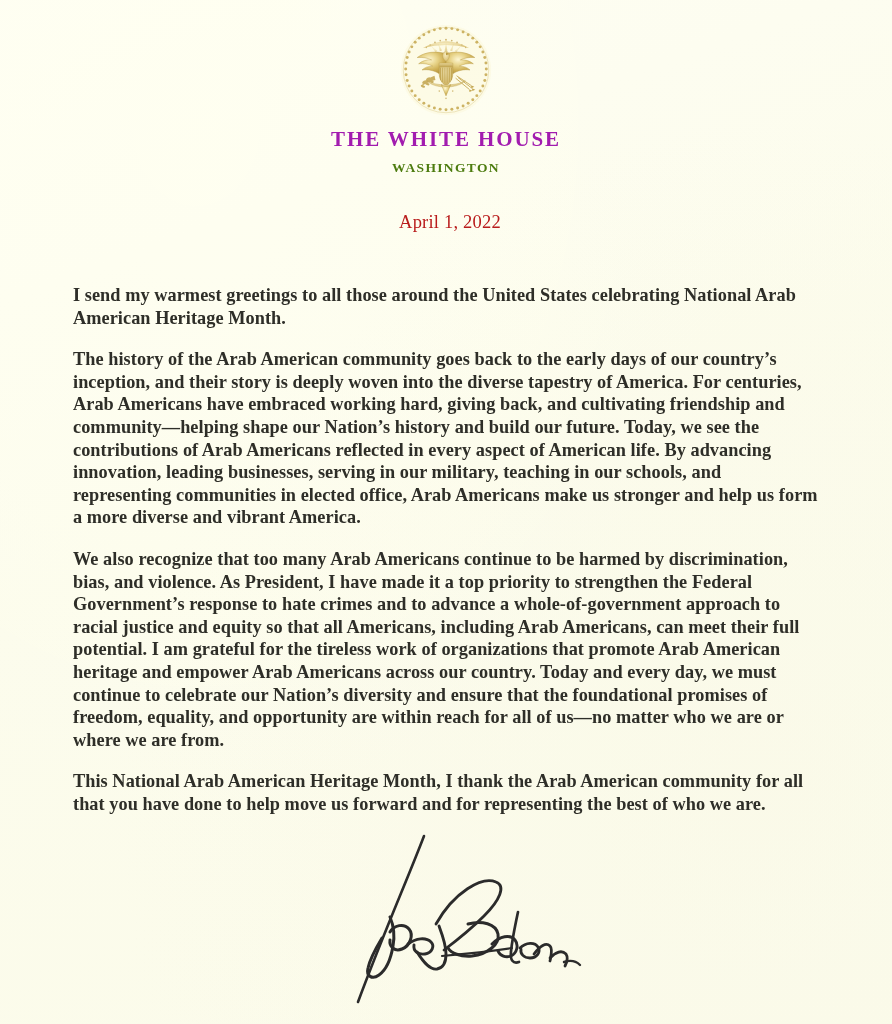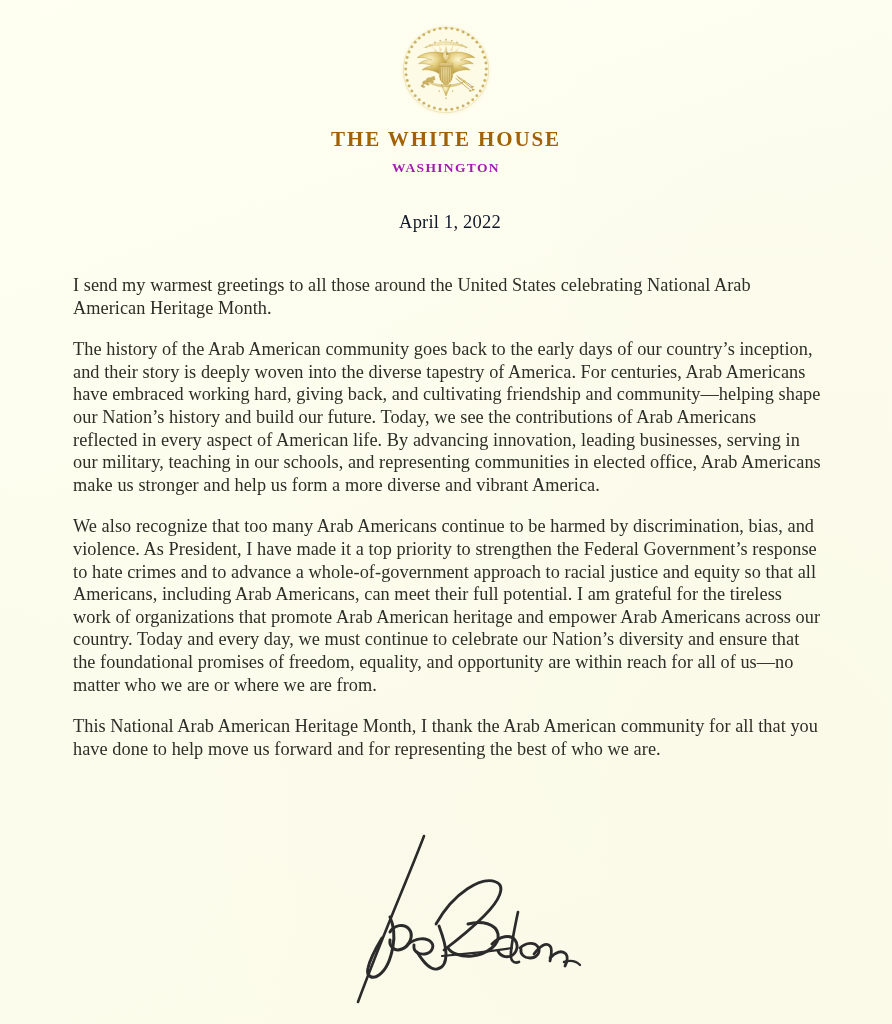--- a/index.html
+++ b/index.html
@@ -56,53 +56,54 @@
     left: 0;
     right: 0;
     top: 128px;
     text-align: center;
   }
   .wh-title {
     font-family: "Liberation Serif", "DejaVu Serif", serif;
     font-size: 21px;
     font-weight: 700;
     letter-spacing: 1.9px;
-    color: #a16207;
+    color: #a21caf;
     line-height: 1.1;
     font-variant: small-caps;
     text-transform: none;
   }
   .wh-sub {
     margin-top: 9px;
     font-family: "Liberation Serif", "DejaVu Serif", serif;
     font-size: 13.5px;
     font-weight: 700;
     letter-spacing: 1.35px;
-    color: #a21caf;
+    color: #4d7c0f;
     font-variant: small-caps;
   }
 
   
   .date-line {
     position: absolute;
     left: 8px;
     right: 0;
     top: 212px;
     text-align: center;
     font-size: 18.5px;
-    color: #0f172a;
+    color: #b91c1c;
     letter-spacing: 0.2px;
   }
 
   
   .body-block {
     position: absolute;
     left: 73px;
-    top: 274px;
+    top: 284px;
     width: 748px;
+    font-weight: bold;
   }
   .body-block p {
     margin: 0 0 19px 0;
     font-size: 18.3px;
     line-height: 22.6px;
     color: #2e2e28;
     text-align: left;
     letter-spacing: 0.05px;
   }
   .body-block p:last-child { margin-bottom: 8px; }

